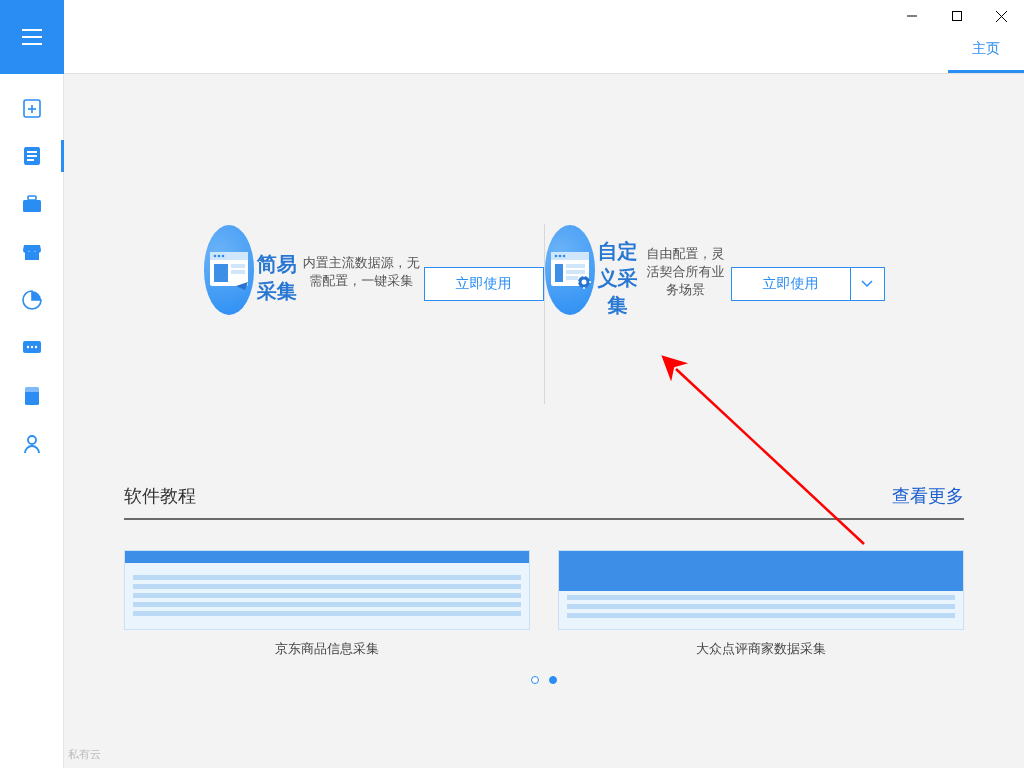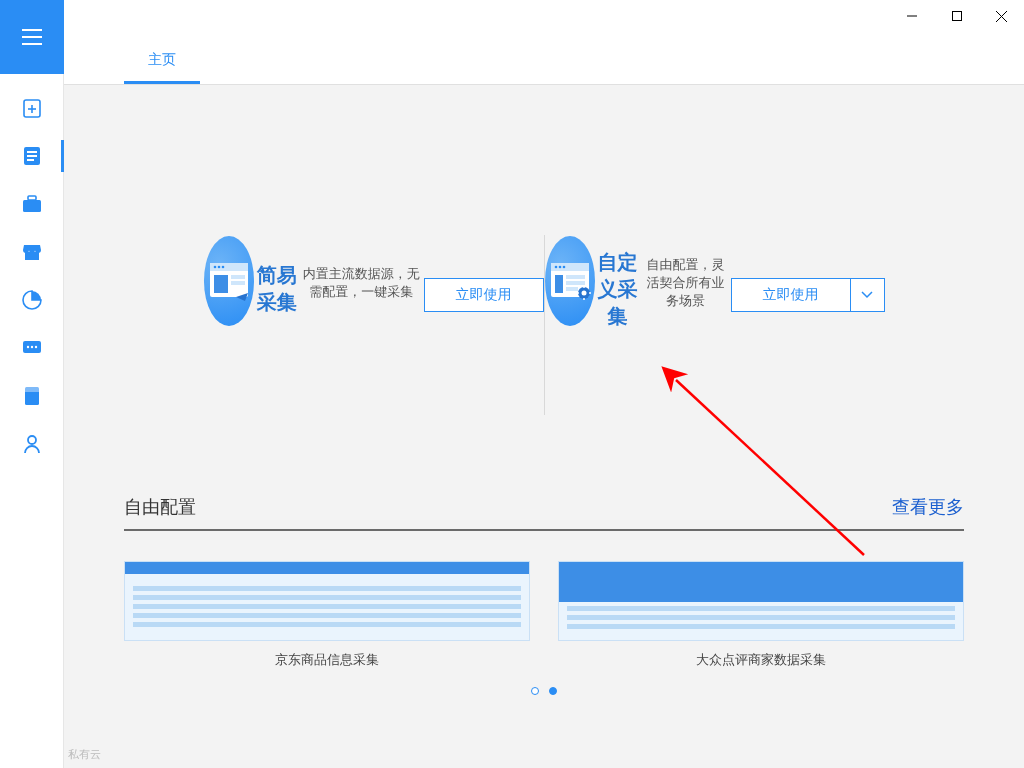--- a/index.html
+++ b/index.html
@@ -59,26 +59,27 @@
 }
 .side-item svg { fill: #2a8df4; }
 
 .content {
   position: absolute;
   left: 64px; top: 0; right: 0; bottom: 0;
   background: #f3f3f3;
   display: flex; flex-direction: column;
 }
 .tabs {
-  height: 85px;
+  height: 74px;
   background: #fff;
   display: flex; align-items: flex-end;
   padding-left: 60px;
   border-bottom: 1px solid #e0e0e0;
   position: relative;
+  justify-content: flex-end;
 }
 .tab {
   padding: 12px 24px;
   font-size: 14px;
   color: #2a8df4;
   border-bottom: 3px solid #2a8df4;
   cursor: pointer;
 }
 .main {
   flex: 1;
@@ -354,21 +355,21 @@
             <svg width="12" height="8">
                 <polyline points="1,1 6,6 11,1"></polyline>
               </svg>
           </div>
         </div>
       </div>
     </div>
 
     <div class="tutorials">
       <div class="tut-head">
-        <div class="tut-title">自由配置</div>
+        <div class="tut-title">软件教程</div>
         <div class="tut-more">查看更多</div>
       </div>
       <div class="tut-list">
         <div class="tut-card">
           <div class="tut-thumb">
               <div class="bar"></div>
               <div class="rows">
                 <div></div>
                 <div></div>
                 <div></div>

